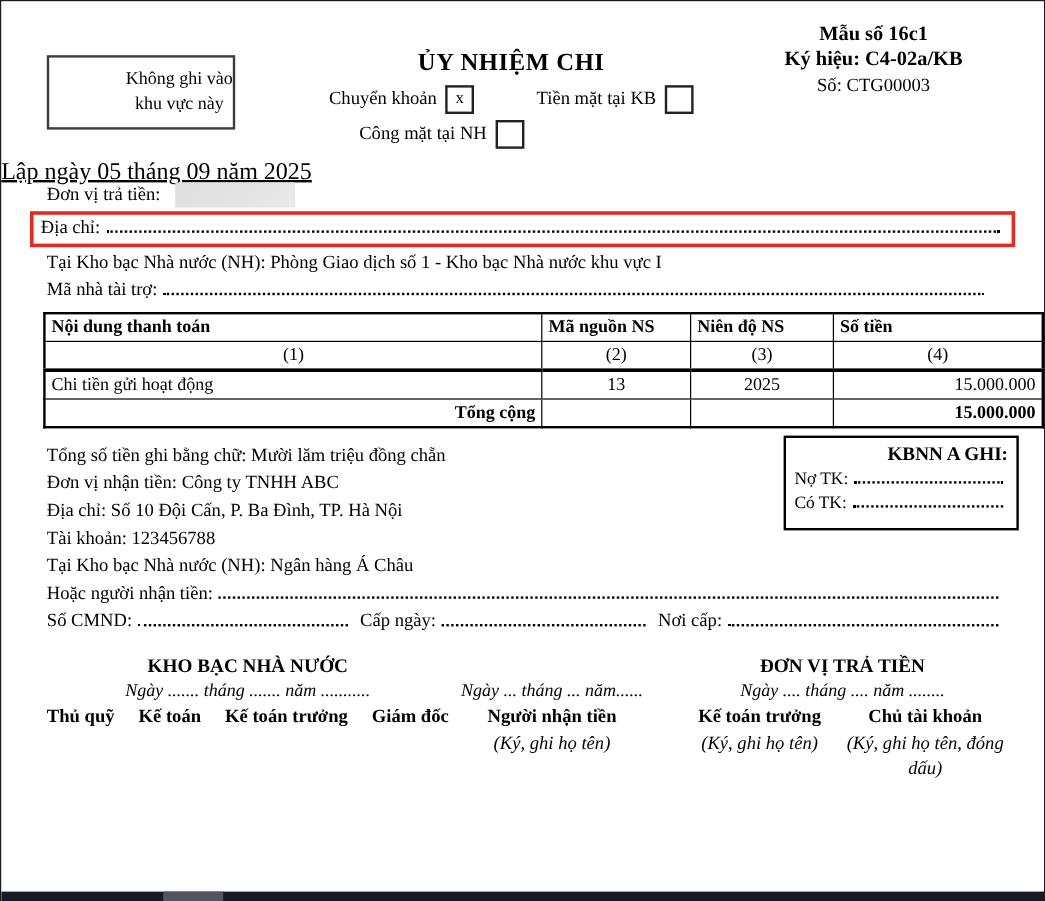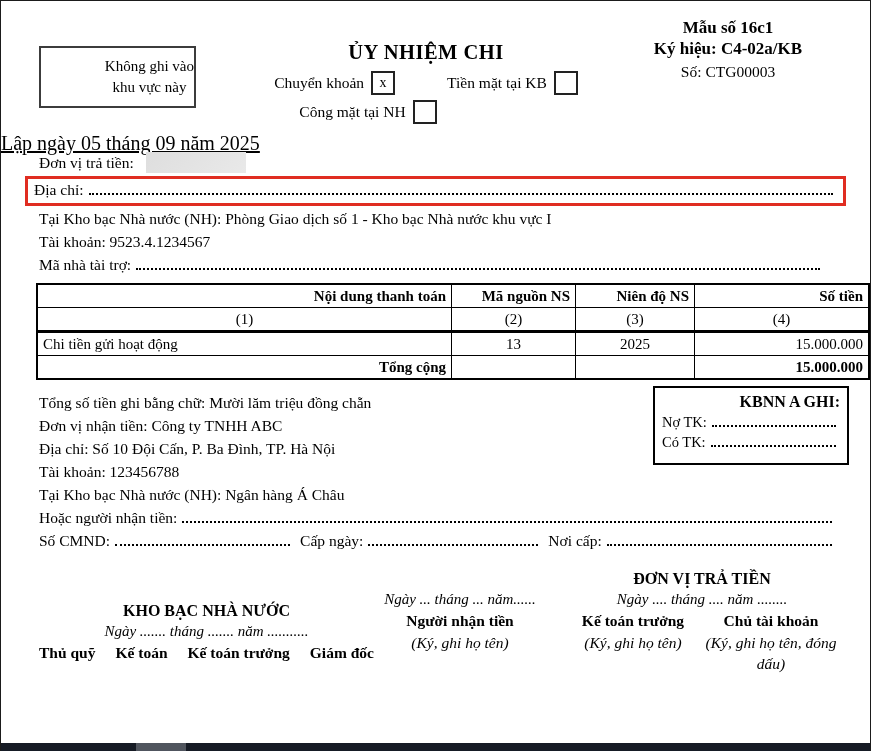--- a/index.html
+++ b/index.html
@@ -39,39 +39,39 @@
   .addr-row{
     border:3px solid #e02d21;margin:2px -14px 1px -14px;padding:0 6px 2px 6px;
     display:flex;align-items:baseline;line-height:22px;
   }
   .dots{flex:1;border-bottom:2px dotted #000;margin:0 4px 4px 5px;min-width:20px;}
   .dots-fixed{display:inline-block;border-bottom:2px dotted #000;margin:0 10px 4px 5px;height:1px;}
   
   table.pay{border-collapse:collapse;margin:7px 0 0 -3px;width:795px;border:2px solid #000;table-layout:fixed;font-size:15px;}
   table.pay td{border:1px solid #000;padding:1px 5px;height:20px;}
   .col1{width:403px;}.col2{width:113px;}.col3{width:108px;}.col4{width:163px;}
-  tr.thead td{font-weight:bold;text-align:right;}
+  tr.thead td{font-weight:bold;text-align:left;}
   tr.tsub td{text-align:center;border-bottom:3px solid #000;}
   tr.tdata td{border-bottom:1px dotted #444;}
   tr.tdata .c{text-align:center;}
   tr.tdata .r,tr.ttotal .r{text-align:right;}
   tr.ttotal td:first-child{text-align:right;font-weight:bold;}
   tr.ttotal .r{font-weight:bold;}
   
   .payee{position:relative;margin-top:11px;}
   .kbnn-box{
     position:absolute;right:-17px;top:-5px;width:178px;height:72px;
     border:2px solid #000;padding:3px 7px 0 7px;
   }
   .kbnn-title{font-weight:bold;text-align:right;font-size:16px;line-height:21px;}
   .kbnn-line{display:flex;align-items:baseline;line-height:20px;font-size:14.5px;}
   .kbnn-line .dots{margin-bottom:3px;}
   
   .signs{display:flex;margin-top:17px;padding:0 30px 0 38px;}
-  .sig-a{width:335px;text-align:center;margin-top:32px;}
+  .sig-a{width:335px;text-align:center;}
   .sig-b{width:160px;margin-left:6px;text-align:center;}
   .sig-c{flex:1;margin-left:24px;text-align:center;}
   .sig-title{font-weight:bold;font-size:16px;line-height:20px;height:20px;}
   .sig-date{font-style:italic;font-size:15px;line-height:21px;height:21px;}
   .sig-roles{display:flex;justify-content:space-between;font-weight:bold;line-height:22px;}
   .sig-role{font-weight:bold;line-height:22px;}
   .sig-note{font-style:italic;line-height:21px;}
   .sig-c-cols{display:flex;}
   .sig-c-cols>div{flex:1;}
   
@@ -128,23 +128,20 @@
 
     <div class="addr-row">
       <span>Địa chỉ:</span>
       <span class="dots"></span>
     </div>
 
     <div class="line">
       <span>Tại Kho bạc Nhà nước (NH): Phòng Giao dịch số 1 - Kho bạc Nhà nước khu vực I</span>
     </div>
     <div class="line">
-      <span>Tài khoản: 9523.4.1234567</span>
-    </div>
-    <div class="line">
       <span>Mã nhà tài trợ:</span>
       <span class="dots" style="margin-right:12px;"></span>
     </div>
 
     <table class="pay">
       <tbody>
           <tr class="thead">
         <td class="col1">Nội dung thanh toán</td>
         <td class="col2">Mã nguồn NS</td>
         <td class="col3">Niên độ NS</td>

